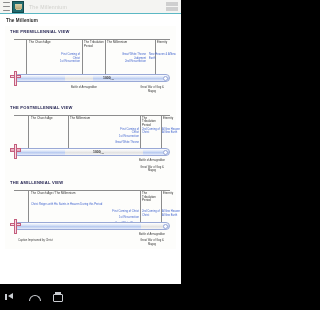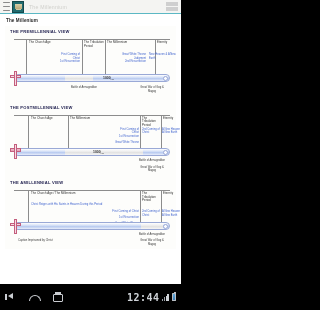--- a/index.html
+++ b/index.html
@@ -333,25 +333,15 @@
     </div>
   </div>
 
   <div class="navbar">
     <div class="nav-btns">
       <span class="nav-ico ic-back"></span>
       <span class="nav-ico ic-home"></span>
       <span class="nav-ico ic-recent"></span>
     </div>
     <div class="nav-spacer"></div>
-    <div class="sys">
-      <span class="clock">12:44</span>
-      <span class="sig">
-          <i></i>
-          <i></i>
-          <i></i>
-          <i></i>
-        </span>
-      <span class="batt"></span>
-    </div>
   </div>
 
 </div>
 
 </body></html>

